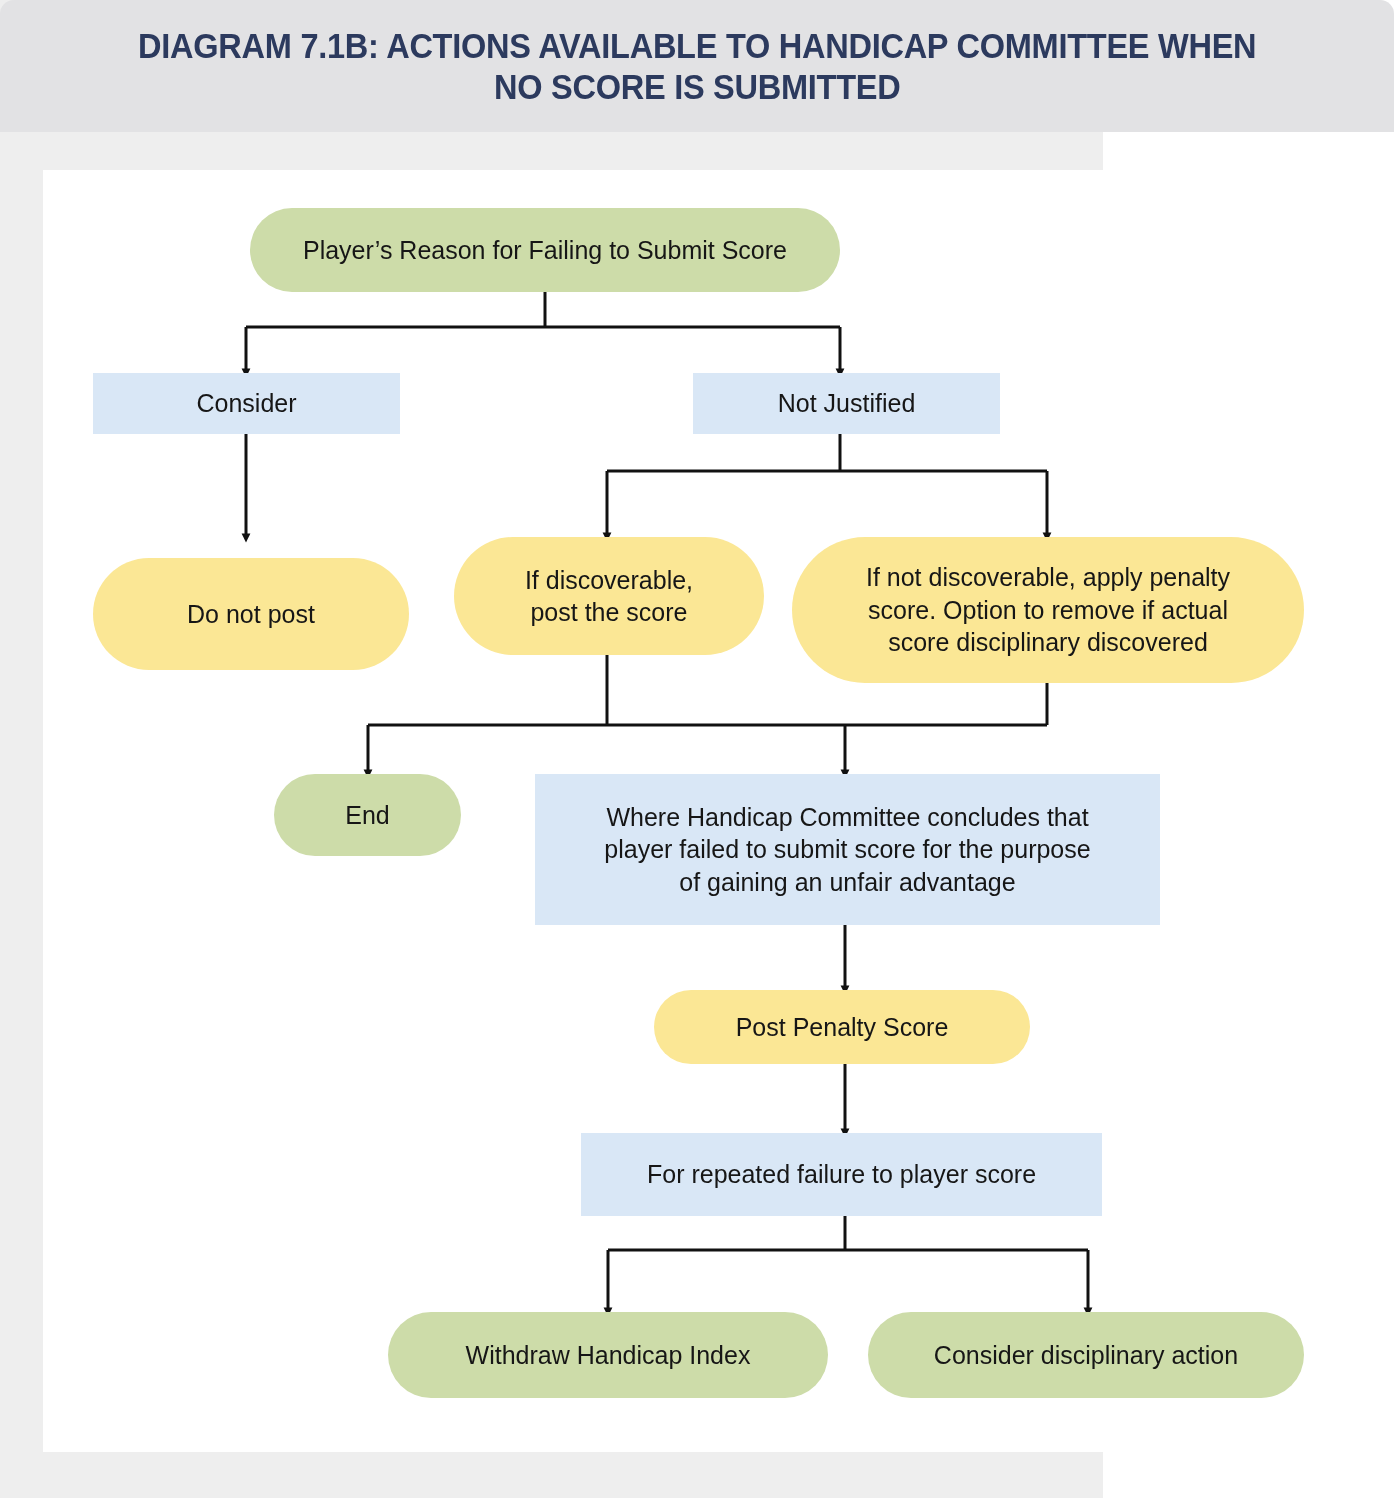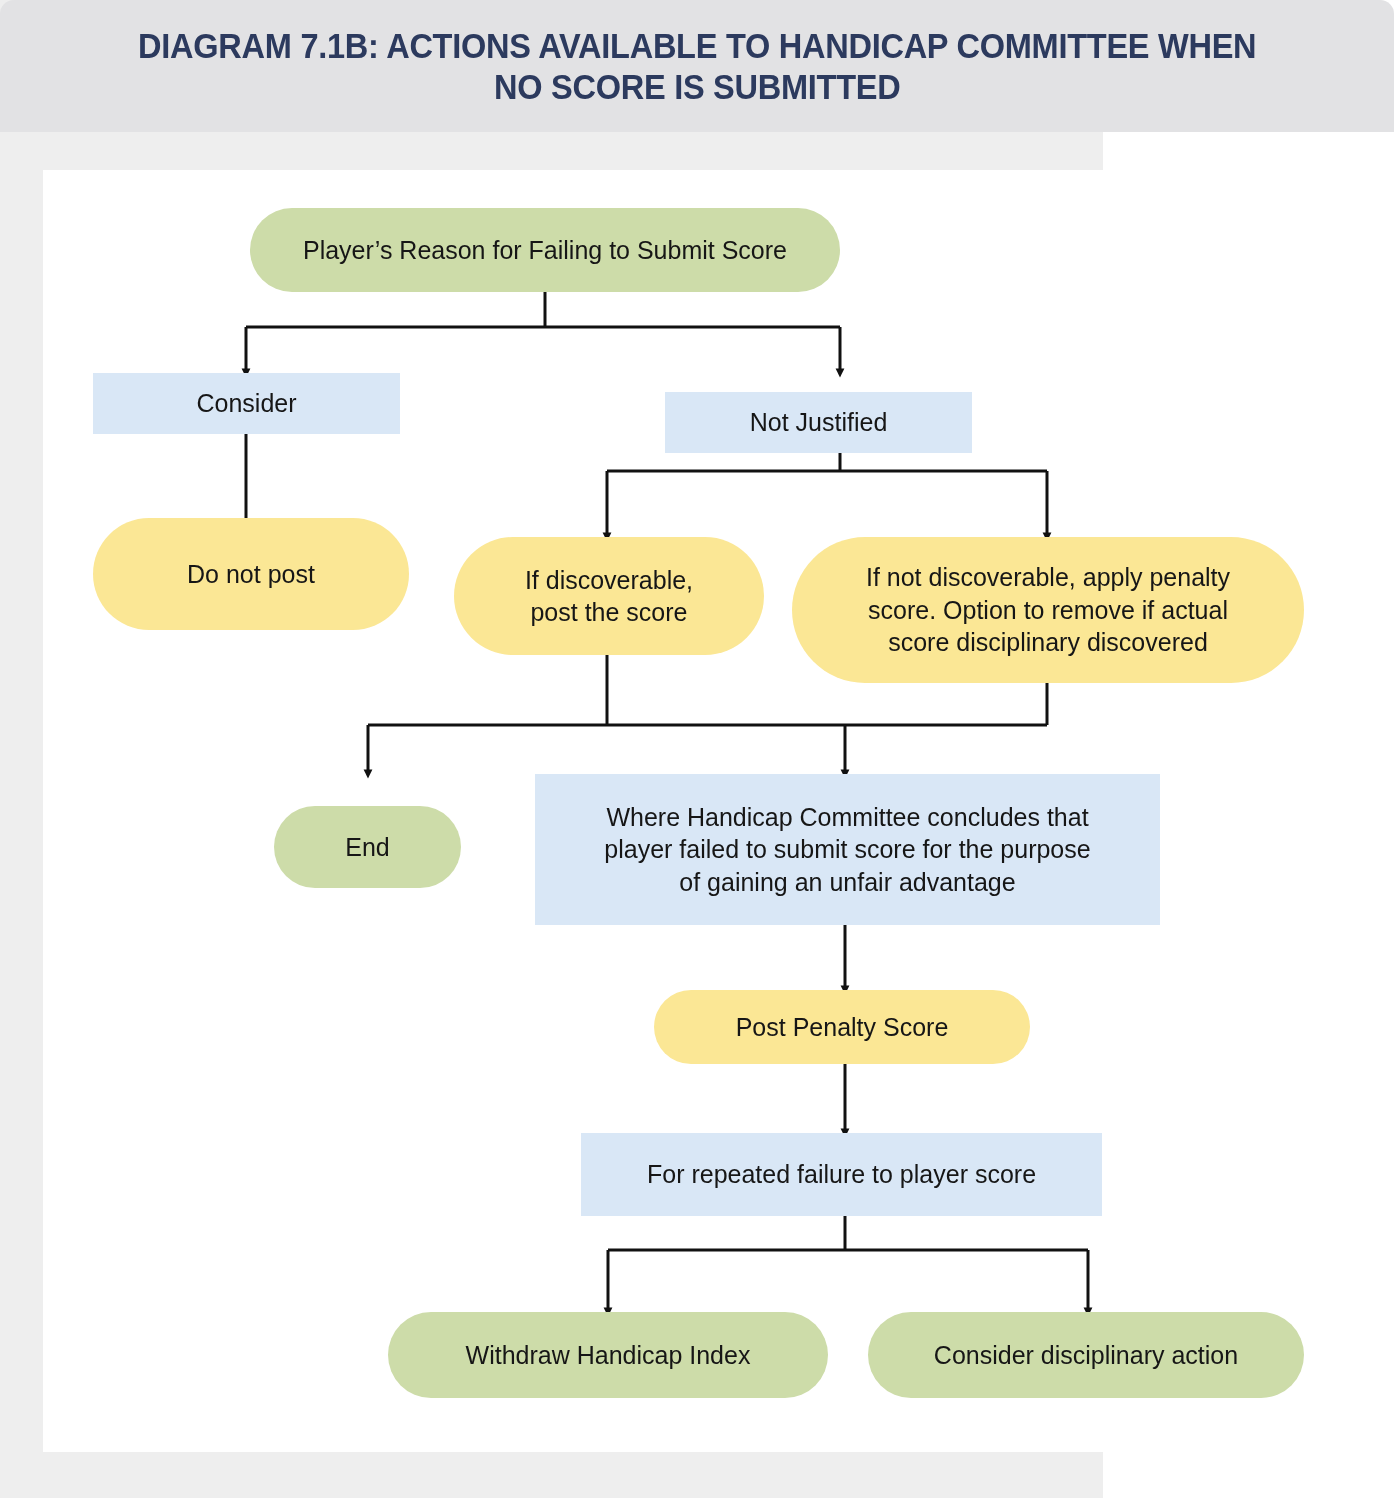--- a/index.html
+++ b/index.html
@@ -129,32 +129,32 @@
         <path d="M565,1080 L1045,1080"></path>
         <path d="M565,1080 L565,1142" marker-end="url(#arrow)"></path>
         <path d="M1045,1080 L1045,1142" marker-end="url(#arrow)"></path>
       </g>
     </svg>
 
     <div class="node green" style="left:207px; top:38px; width:590px; height:84px;">Player’s Reason for Failing to Submit Score</div>
 
     <div class="node blue" style="left:50px; top:203px; width:307px; height:61px;">Consider</div>
 
-    <div class="node blue" style="left:622px; top:203px; width:307px; height:61px;margin-top:19px;">Not Justified</div>
+    <div class="node blue" style="left:650px; top:203px; width:307px; height:61px;">Not Justified</div>
 
-    <div class="node yellow" style="left:50px; top:348px; width:316px; height:112px;">Do not post</div>
+    <div class="node yellow" style="left:50px; top:388px; width:316px; height:112px;">Do not post</div>
 
     <div class="node yellow" style="left:411px; top:367px; width:310px; height:118px;">If discoverable,
 post the score</div>
 
     <div class="node yellow" style="left:749px; top:367px; width:512px; height:146px;">If not discoverable, apply penalty
 score. Option to remove if actual
 score disciplinary discovered</div>
 
-    <div class="node green" style="left:231px; top:604px; width:187px; height:82px;margin-top:32px;">End</div>
+    <div class="node green" style="left:231px; top:604px; width:187px; height:82px;">End</div>
 
     <div class="node blue" style="left:492px; top:604px; width:625px; height:151px;">Where Handicap Committee concludes that
 player failed to submit score for the purpose
 of gaining an unfair advantage</div>
 
     <div class="node yellow" style="left:611px; top:820px; width:376px; height:74px;">Post Penalty Score</div>
 
     <div class="node blue" style="left:538px; top:963px; width:521px; height:83px;">For repeated failure to player score</div>
 
     <div class="node green" style="left:345px; top:1142px; width:440px; height:86px;">Withdraw Handicap Index</div>

